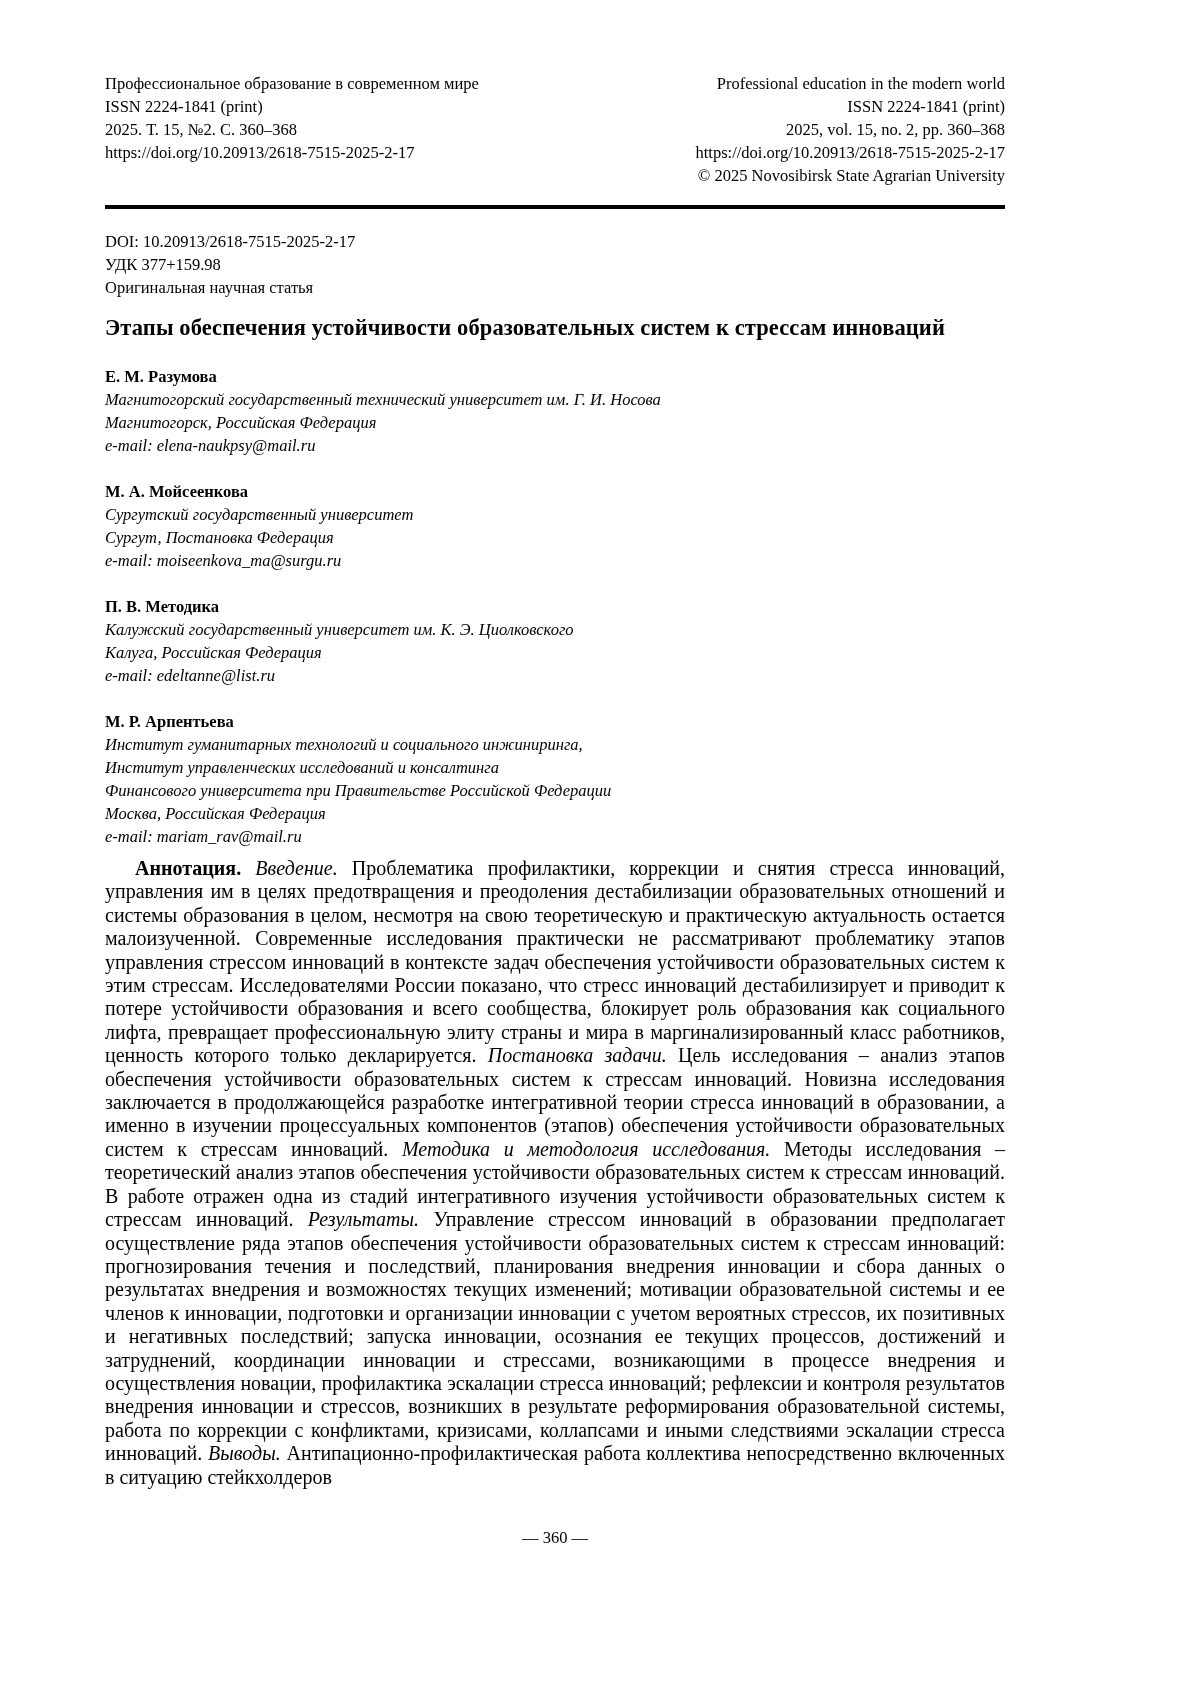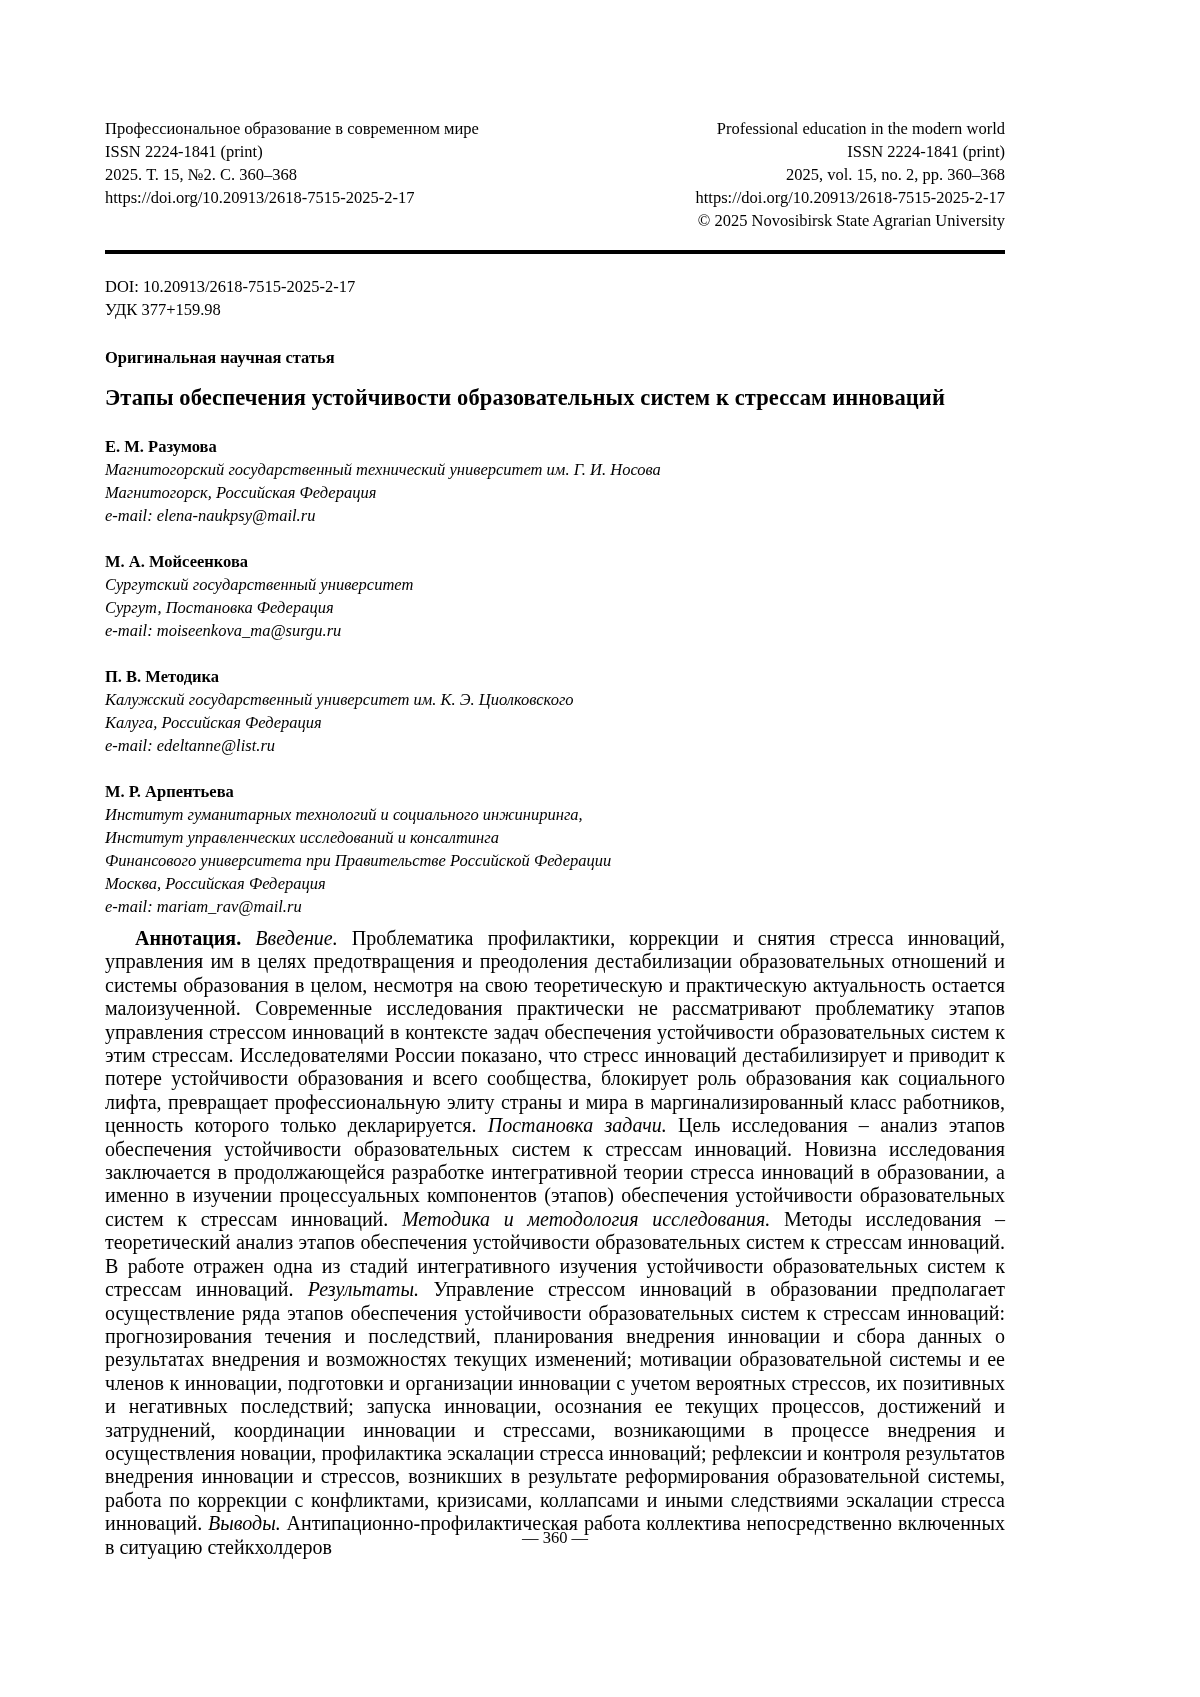--- a/index.html
+++ b/index.html
@@ -13,41 +13,39 @@
     overflow: hidden;
   }
   .content {
     position: absolute;
     left: 105px; top: 0;
     width: 900px;
   }
   .journal-header {
     display: flex;
     justify-content: space-between;
-    margin-top: 117px;
+    margin-top: 72px;
     font-size: 16.5px;
     line-height: 23px;
   }
   .header-col { white-space: nowrap; }
   .header-col.right { text-align: right; }
   .divider {
     height: 4px;
     background: #000;
     margin-top: 18px;
   }
   .meta {
     margin-top: 21px;
     font-size: 16.5px;
     line-height: 23px;
   }
   .article-type {
-    margin-top: 25px;
     font-size: 16.5px;
     line-height: 23px;
-    font-weight: bold;
   }
   .article-title {
     margin: 15px 0 0 0;
     font-size: 22.5px;
     font-weight: bold;
     line-height: 28px;
     letter-spacing: 0.1px;
   }
   .author-block {
     margin-top: 23px;

